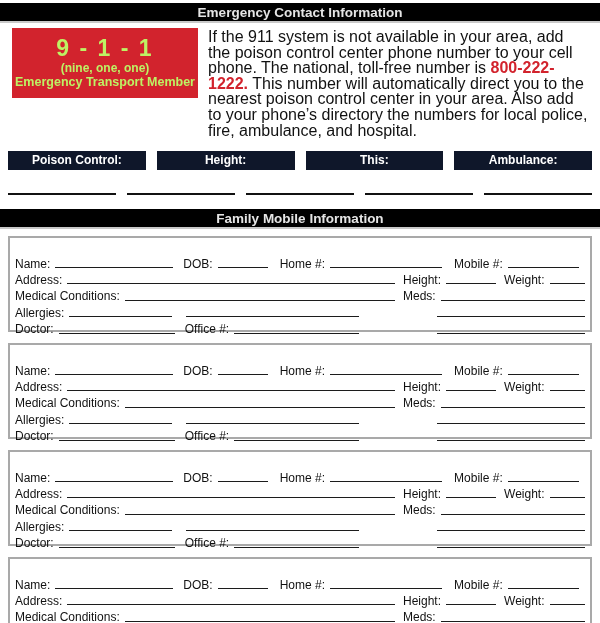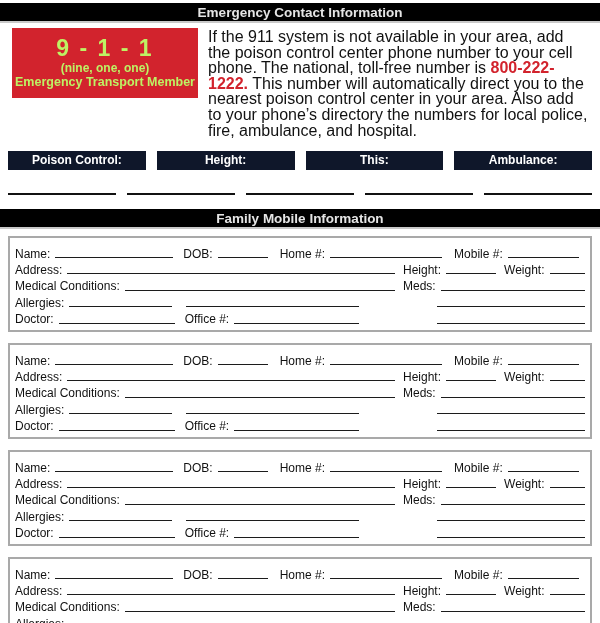--- a/index.html
+++ b/index.html
@@ -33,21 +33,21 @@
   .contact-box {
     flex:1; background:#0f172a; color:#fff; font-weight:bold;
     font-size:12px; text-align:center; height:19px; line-height:19px;
   }
   .contact-lines { display:flex; gap:11px; margin:23px 8px 0 8px; }
   .contact-line { flex:1; height:0; border-top:2px solid #111; }
 
   .blocks { margin:7px 8px 0 8px; }
   .member-block {
     border:2px solid #a9a9a9; height:96px;
-    padding:6px 5px 0 5px; margin-bottom:11px;
+    padding:16px 5px 0 5px; margin-bottom:11px;
   }
   .row {
     display:flex; height:16.4px; align-items:flex-end;
     font-size:12px; white-space:nowrap;
   }
   .lbl { flex:none; padding-right:5px; }
   .line { height:0; border-bottom:1.5px solid #1c1c1c; margin-bottom:2.5px; flex:none; }
   .grow { flex:1 1 auto; }
   .w118{width:118px} .w50{width:50px} .w112{width:112px} .w103{width:103px} .w116{width:116px}
   .ml8{margin-left:8px} .ml10{margin-left:10px} .ml12{margin-left:12px} .ml14{margin-left:14px}

